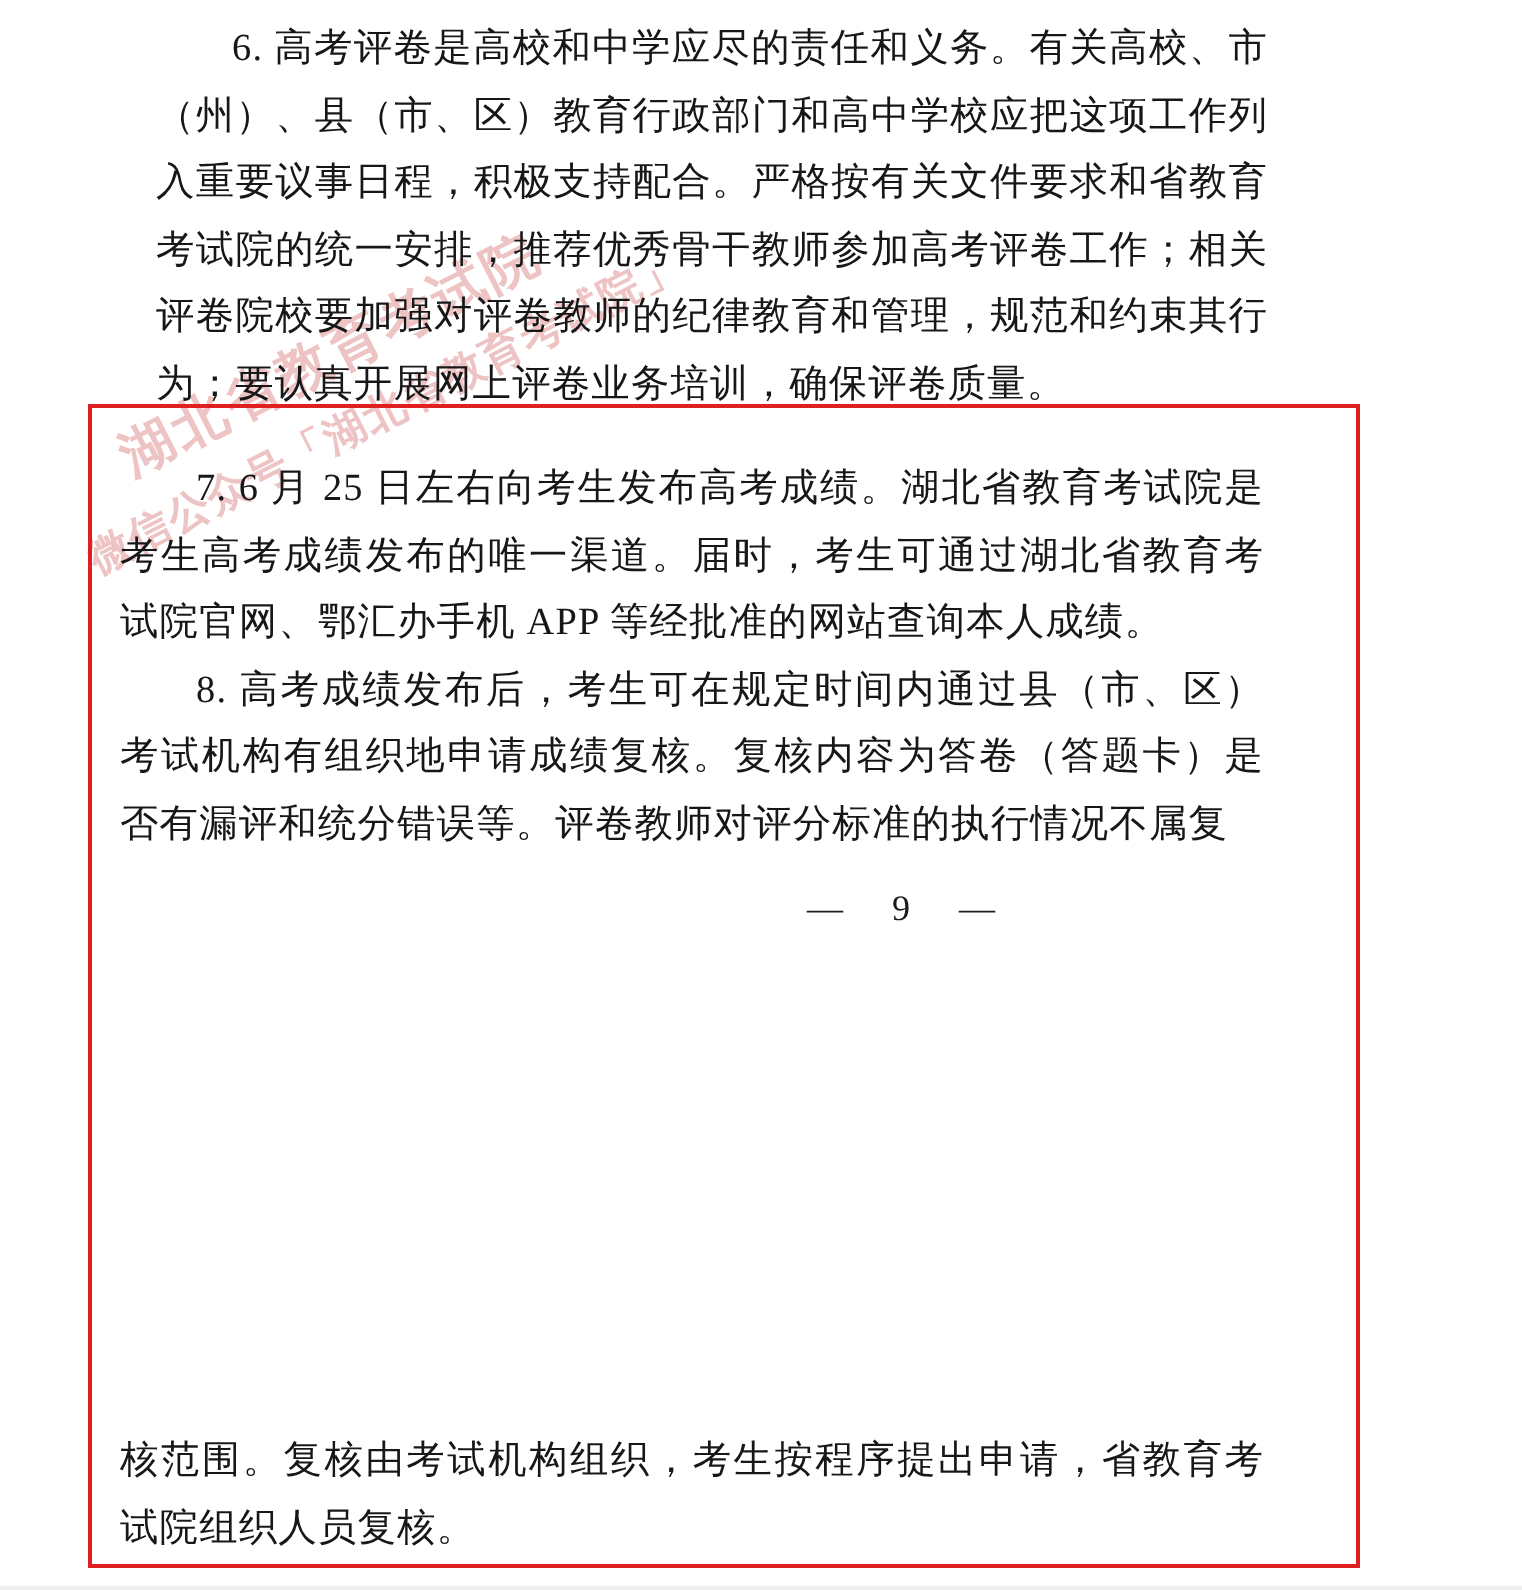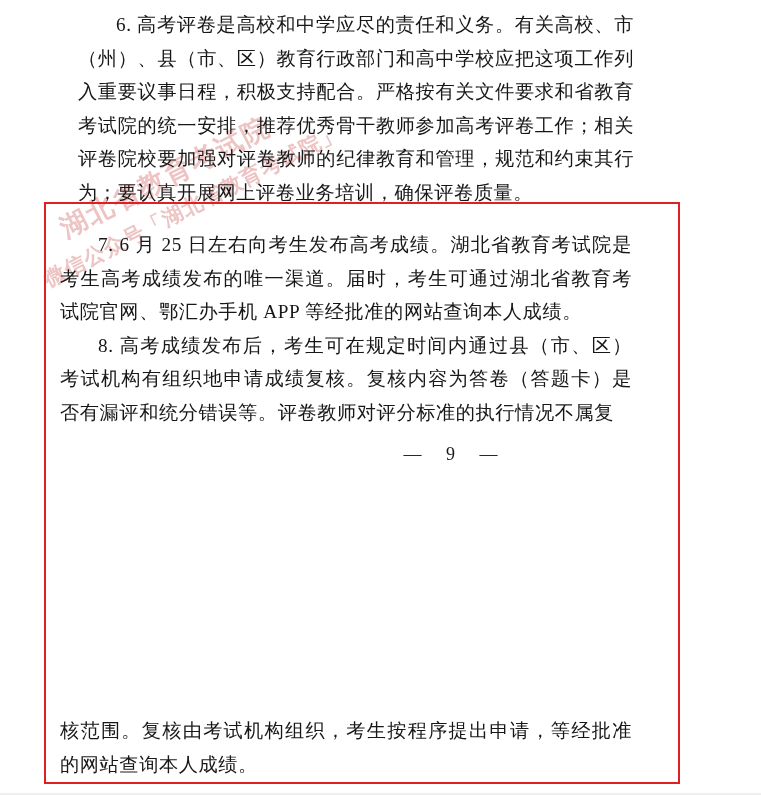--- a/index.html
+++ b/index.html
@@ -158,21 +158,21 @@
     <div class="block-mid">
       <p class="para indent">7. 6 月 25 日左右向考生发布高考成绩。湖北省教育考试院是考生高考成绩发布的唯一渠道。届时，考生可通过湖北省教育考试院官网、鄂汇办手机 APP 等经批准的网站查询本人成绩。</p>
       <p class="para indent">8. 高考成绩发布后，考生可在规定时间内通过县（市、区）考试机构有组织地申请成绩复核。复核内容为答卷（答题卡）是否有漏评和统分错误等。评卷教师对评分标准的执行情况不属复</p>
     </div>
 
     <div class="pagenum">
       <span class="pn-inner">— 9 —</span>
     </div>
 
     <div class="block-bottom">
-      <p class="para">核范围。复核由考试机构组织，考生按程序提出申请，等经批准的网站查询本人成绩。</p>
+      <p class="para">核范围。复核由考试机构组织，考生按程序提出申请，省教育考试院组织人员复核。</p>
     </div>
 
   </div>
 
   <div class="red-box"></div>
   <div class="page-edge"></div>
 
 </div>
 
 </body></html>

